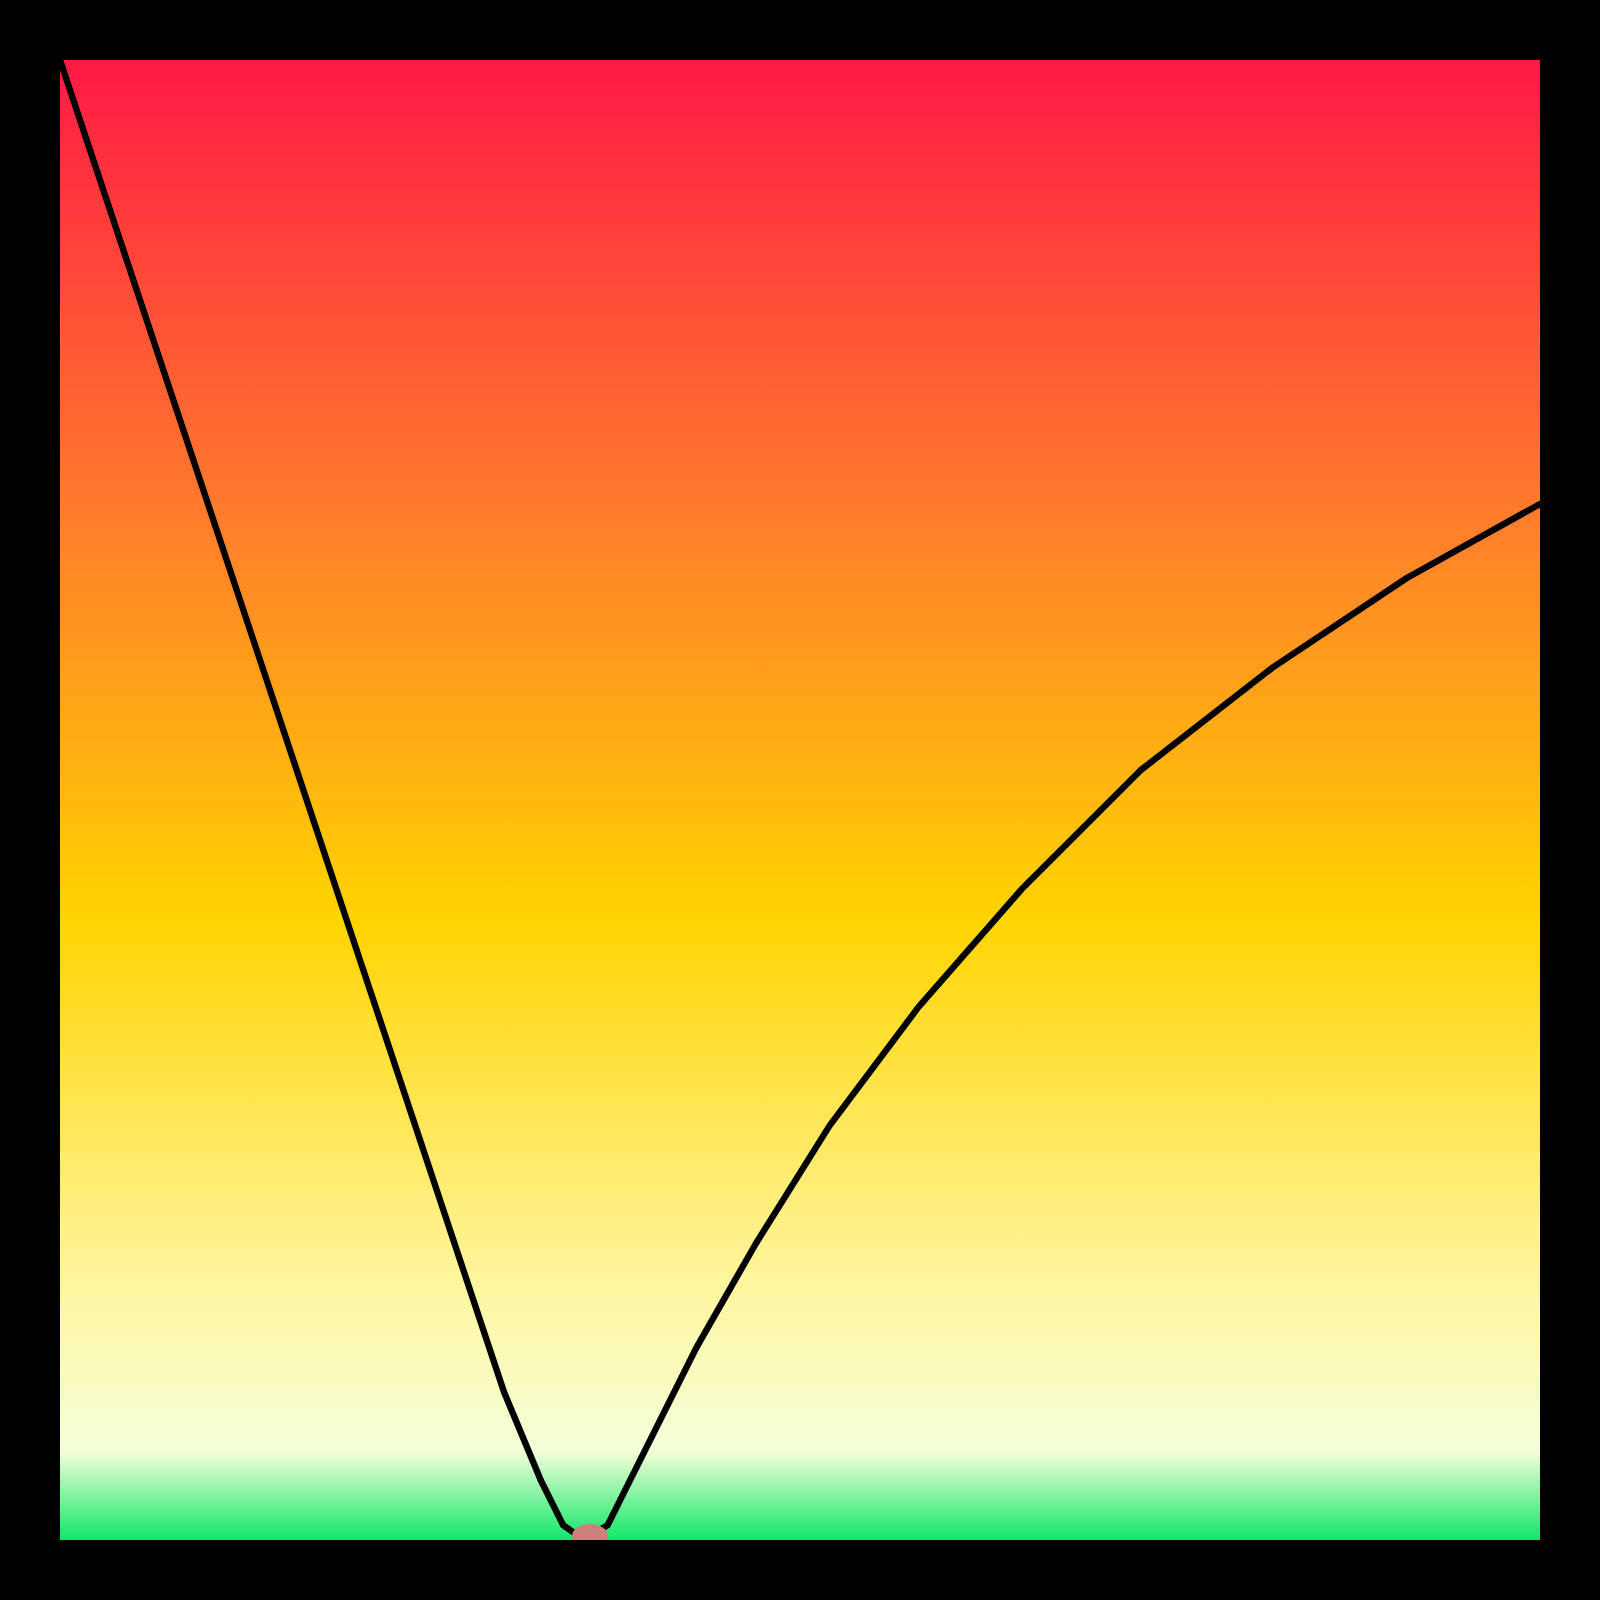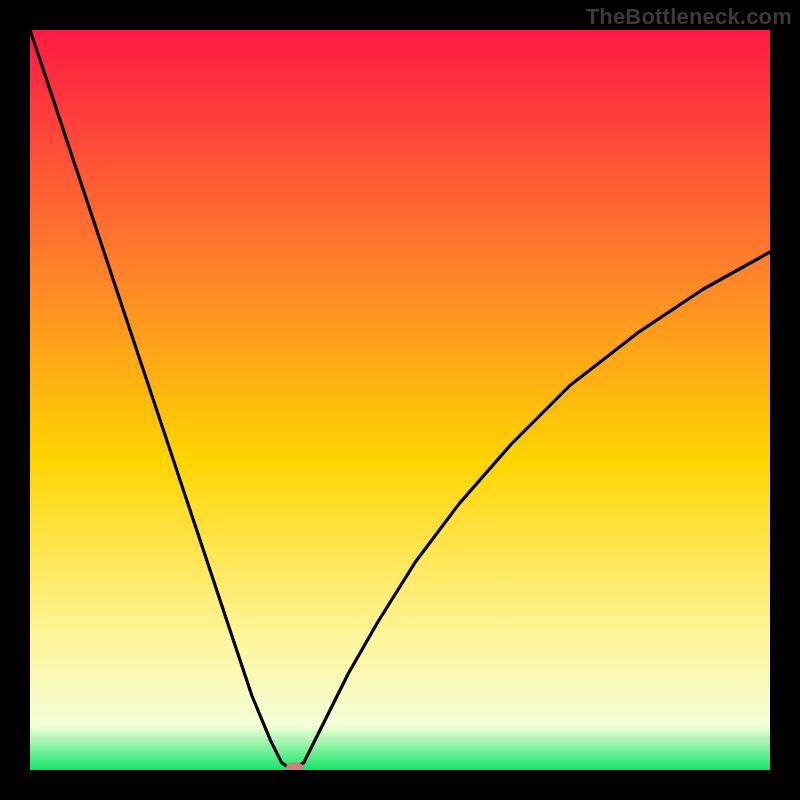--- a/index.html
+++ b/index.html
@@ -49,21 +49,20 @@
     background: #cb8079;
     border-radius: 50%;
     transform: translate(-50%, -50%);
     z-index: 3;
   }
 </style>
 </head>
 <body>
 
 <div class="frame">
-  <div class="watermark">TheBottleneck.com</div>
   <div class="plot">
     <svg class="gradient" viewBox="0 0 740 740" preserveAspectRatio="none">
       <defs>
         <linearGradient id="bg" x1="0" y1="0" x2="0" y2="1">
           <stop id="g0" offset="0%" stop-color="#ff1a44"></stop>
           <stop id="g1" offset="30%" stop-color="#ff7a2d"></stop>
           <stop id="g2" offset="58%" stop-color="#ffd400"></stop>
           <stop id="g3" offset="82%" stop-color="#fff59a"></stop>
           <stop id="g4" offset="94%" stop-color="#f4ffd8"></stop>
           <stop id="g5" offset="100%" stop-color="#12e66a"></stop>

